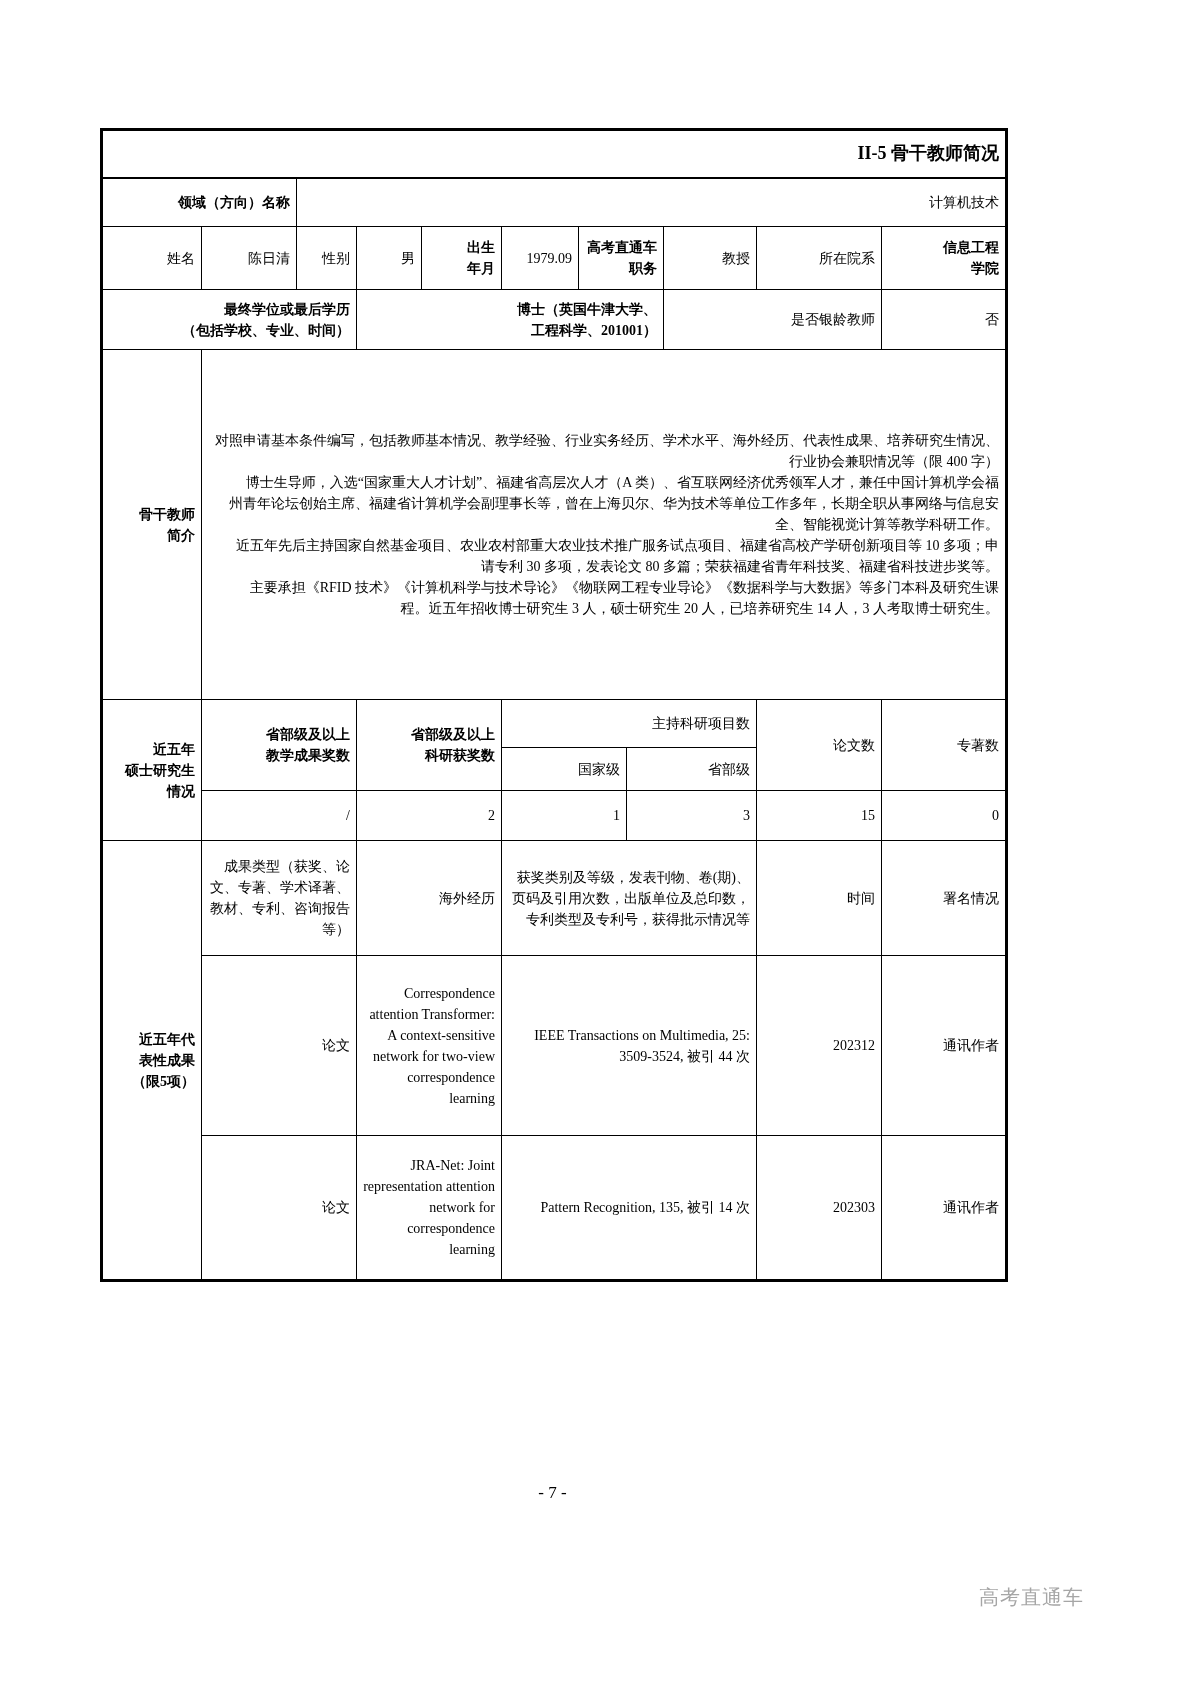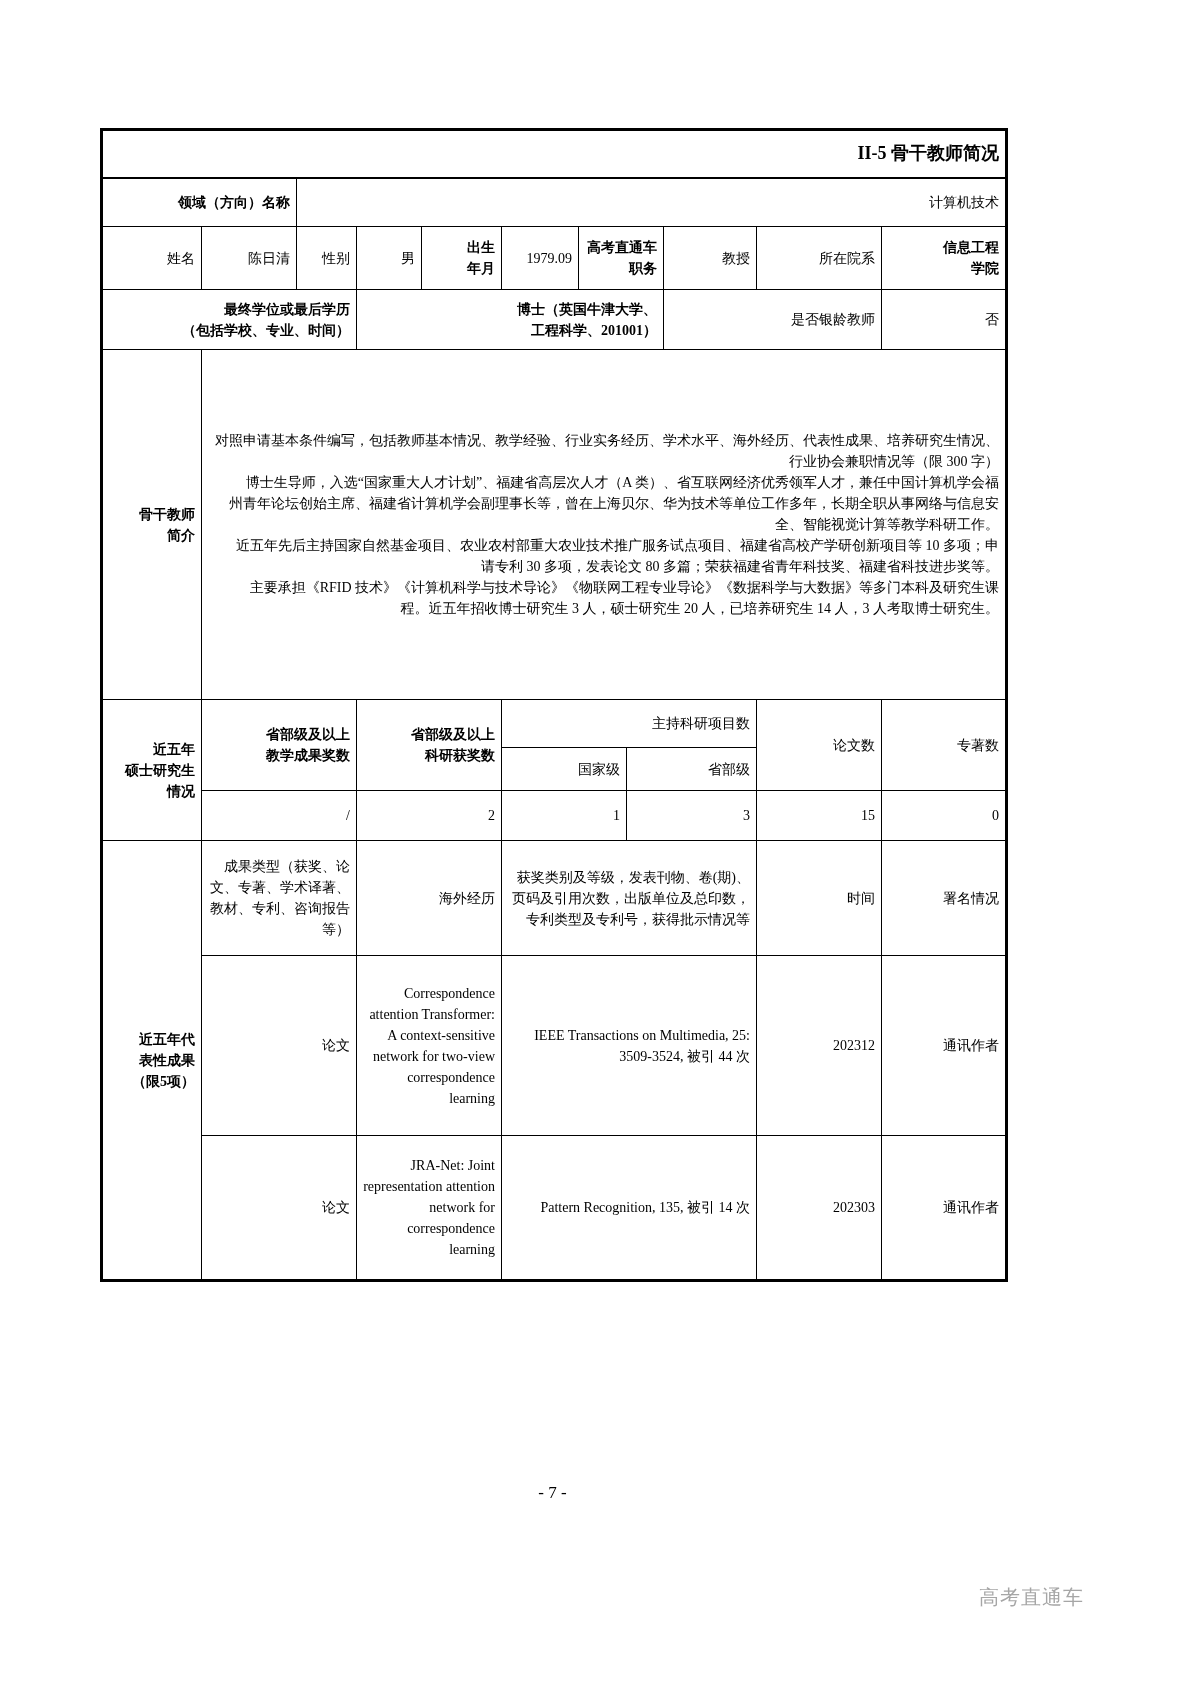--- a/index.html
+++ b/index.html
@@ -113,21 +113,21 @@
     <td colspan="5" class="pre">博士（英国牛津大学、
 工程科学、201001）</td>
     <td colspan="2">是否银龄教师</td>
     <td>否</td>
   </tr>
 
   <tr style="height:350px">
     <td class="pre">骨干教师
 简介</td>
     <td colspan="10" class="intro-cell">
-      <p class="no-indent">对照申请基本条件编写，包括教师基本情况、教学经验、行业实务经历、学术水平、海外经历、代表性成果、培养研究生情况、行业协会兼职情况等（限 300 字）</p>
+      <p class="no-indent">对照申请基本条件编写，包括教师基本情况、教学经验、行业实务经历、学术水平、海外经历、代表性成果、培养研究生情况、行业协会兼职情况等（限 400 字）</p>
       <p>博士生导师，入选“国家重大人才计划”、福建省高层次人才（A 类）、省互联网经济优秀领军人才，兼任中国计算机学会福州青年论坛创始主席、福建省计算机学会副理事长等，曾在上海贝尔、华为技术等单位工作多年，长期全职从事网络与信息安全、智能视觉计算等教学科研工作。</p>
       <p>近五年先后主持国家自然基金项目、农业农村部重大农业技术推广服务试点项目、福建省高校产学研创新项目等 10 多项；申请专利 30 多项，发表论文 80 多篇；荣获福建省青年科技奖、福建省科技进步奖等。</p>
       <p>主要承担《RFID 技术》《计算机科学与技术导论》《物联网工程专业导论》《数据科学与大数据》等多门本科及研究生课程。近五年招收博士研究生 3 人，硕士研究生 20 人，已培养研究生 14 人，3 人考取博士研究生。</p>
     </td>
   </tr>
 
   <tr style="height:48px">
     <td rowspan="3" class="pre">近五年
 硕士研究生
 情况</td>

